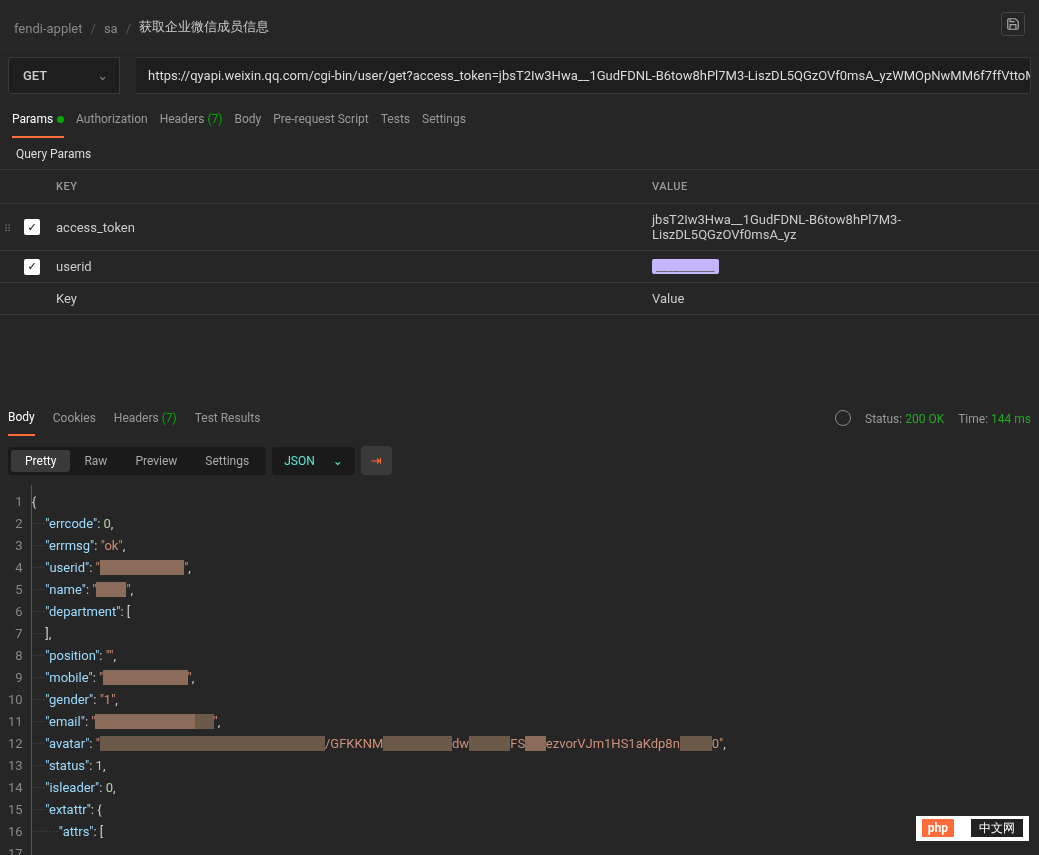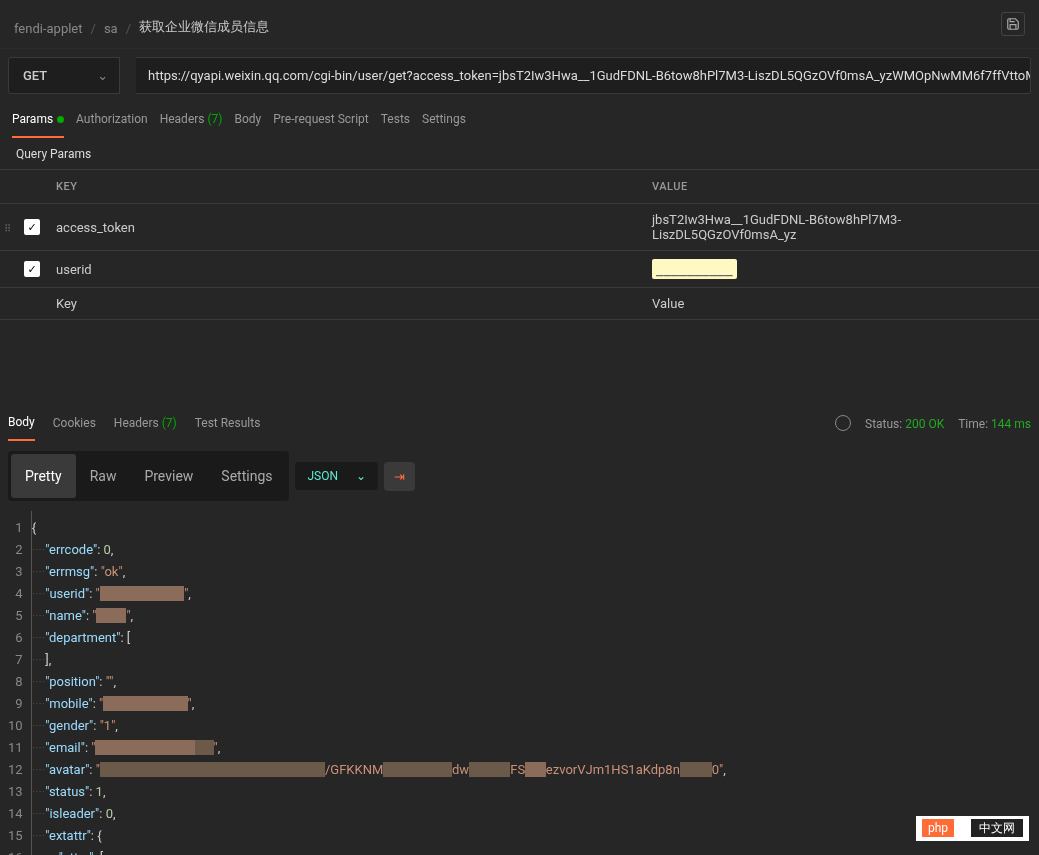--- a/index.html
+++ b/index.html
@@ -20,47 +20,47 @@
 .tab .count{color:#0a0}
 .subtabs{padding:8px 16px}
 .subtab{color:#ddd;font-size:12px}
 .params-table{width:100%;border-collapse:collapse;border-top:1px solid #3a3a3a}
 .params-table th{text-align:left;padding:10px 12px;border:1px solid #3a3a3a;border-left:none;border-right:none;font-weight:500;font-size:11px;color:#999;letter-spacing:0.5px}
 .params-table td{padding:8px 12px;border:1px solid #3a3a3a;border-left:none;border-right:none;color:#ccc;vertical-align:middle}
 .params-table .cb-col,.params-table .handle-col{width:20px;padding:4px}
 .checkbox{width:16px;height:16px;background:#fff;border-radius:2px;display:flex;align-items:center;justify-content:center;color:#000;font-size:11px}
 .handle{color:#666;font-size:10px}
 .placeholder{color:#666}
-.smudge{background:#fef9c3;color:#666;border-radius:2px;padding:0 4px;font-size:17px}
+.smudge{background:#c4b5fd;color:#666;border-radius:2px;padding:0 4px;font-size:13px}
 .resp-area{margin-top:85px}
 .resp-tabs{display:flex;padding:0 8px;gap:18px;align-items:center}
 .resp-tabs .tab{padding:10px 0}
 .resp-stats{margin-left:auto;display:flex;gap:14px;align-items:flex-end;font-size:12px;color:#999}
 .resp-stats .green{color:#2a2}
 .globe{width:16px;height:16px;border:1px solid #888;border-radius:50%}
 .view-tabs{display:flex;padding:10px 8px;gap:6px;align-items:center}
 .view-tabs .seg{background:#1a1a1a;border-radius:4px;padding:3px;display:flex;gap:0}
-.view-tabs .seg-btn{padding:14px 14px;color:#aaa;font-size:14px;border-radius:3px}
+.view-tabs .seg-btn{padding:4px 14px;color:#aaa;font-size:12px;border-radius:3px}
 .view-tabs .seg-btn.active{background:#3a3a3a;color:#fff}
 .format-sel{background:#1a1a1a;border:none;color:#5eead4;padding:7px 12px;border-radius:4px;display:flex;align-items:flex-end;gap:18px;font-size:12px}
 .wrap-btn{background:#3a3a3a;border-radius:4px;padding:7px 10px;color:#ff6c37}
 .code{font-family:Consolas,Monaco,monospace;font-size:13px;padding:0;display:flex}
 .gutter{background:#262626;color:#888;text-align:right;padding:6px 8px;user-select:none;border-right:1px solid #555}
 .gutter div{height:22px;line-height:22px}
 .lines{padding:6px 0;flex:1}
 .lines div{height:22px;line-height:22px;white-space:pre}
 .ws{color:#444}
 .key{color:#9cdcfe}
 .str{color:#ce9178}
 .num{color:#b5cea8}
 .punc{color:#ccc}
 .blot{background:#8b6b5a;color:transparent;padding:0 2px}
 .blot2{background:#6b5a4a;color:transparent;padding:0 2px}
 .watermark{position:fixed;bottom:14px;right:10px;background:#fff;padding:4px 6px;font-size:12px}
-.watermark .p{background:#ff6c37;color:#fff;padding:2px 6px;font-weight:normal}
+.watermark .p{background:#ff6c37;color:#fff;padding:2px 6px;font-weight:bold}
 .watermark .cn{background:#222;color:#fff;padding:2px 8px;margin-left:17px}
 </style>
 </head>
 <body>
 
 <div class="breadcrumb">
   <span>fendi-applet</span>
   <span class="sep">/</span>
   <span>sa</span>
   <span class="sep">/</span>

